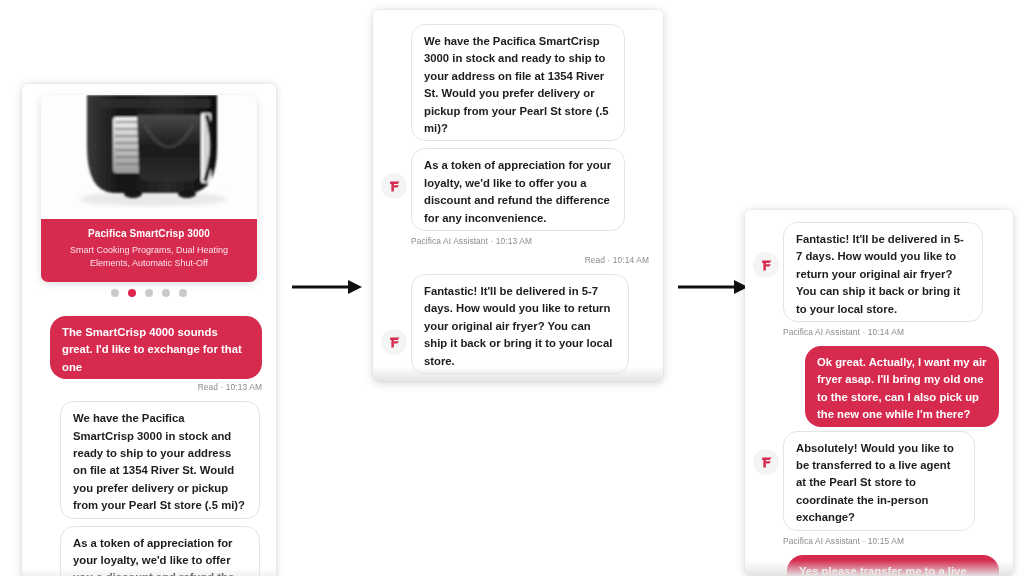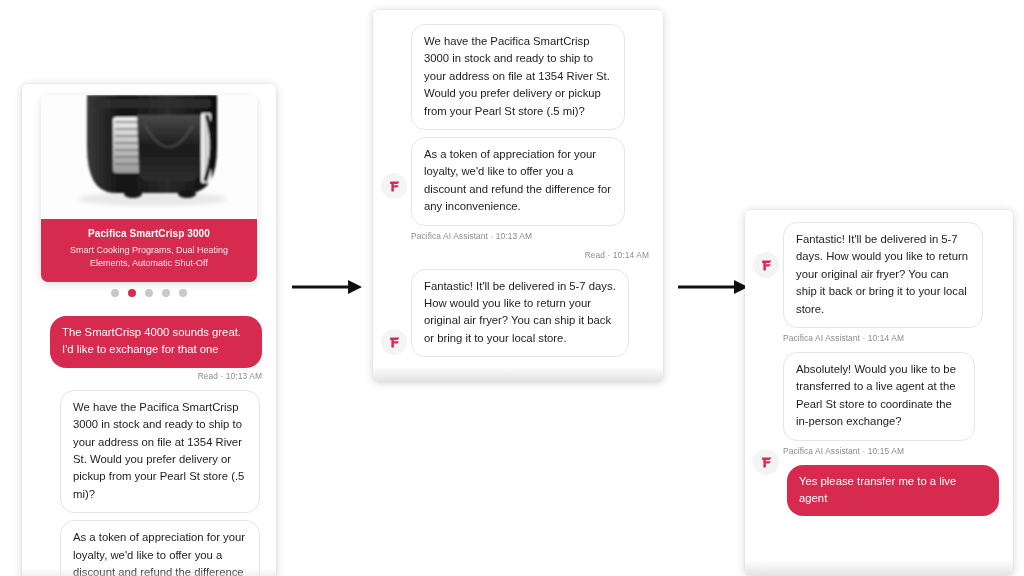--- a/index.html
+++ b/index.html
@@ -101,23 +101,24 @@
   
   .msgs { position: absolute; left: 0; right: 0; }
   .row { position: relative; margin-bottom: 2px; }
   .row.out { display: flex; justify-content: flex-end; }
   .row.in  { display: flex; justify-content: flex-start; }
 
   .bubble {
     font-size: 11.3px;
     line-height: 17.4px;
     border-radius: 15px;
-    padding: 8px 12px 9px 12px;
+    padding: 8px 12px 3px 12px;
     box-sizing: border-box;
     word-wrap: break-word;
+    font-weight: bold;
   }
   .bubble.out {
     background: #d62a4f;
     color: #ffffff;
     border-radius: 16px;
   }
   .bubble.in {
     background: #ffffff;
     color: #1d1d1d;
     border: 1px solid #e4e4e4;
@@ -290,20 +291,23 @@
 
   <div class="panel" id="panel3">
     <div class="panel-inner">
       <div class="msgs" style="left:14px; right:14px; top:12px;">
 
         <div class="row in" style="padding-left:24px;">
           <div class="bubble in" style="max-width:200px;">Fantastic! It'll be delivered in 5-7 days. How would you like to return your original air fryer? You can ship it back or bring it to your local store.</div>
         </div>
         <div class="meta left" style="padding-left:24px; margin-top:5px;">Pacifica AI Assistant · 10:14 AM</div>
 
+        <div class="row out" style="margin-top:4px;">
+          <div class="bubble out" style="max-width:194px;">Ok great. Actually, I want my air fryer asap. I'll bring my old one to the store, can I also pick up the new one while I'm there?</div>
+        </div>
 
         <div class="row in" style="padding-left:24px; margin-top:4px;">
           <div class="bubble in" style="max-width:192px;">Absolutely! Would you like to be transferred to a live agent at the Pearl St store to coordinate the in-person exchange?</div>
         </div>
         <div class="meta left" style="padding-left:24px; margin-top:5px;">Pacifica AI Assistant · 10:15 AM</div>
 
         <div class="row out" style="margin-top:4px;">
           <div class="bubble out" style="max-width:212px;">Yes please transfer me to a live agent</div>
         </div>
 

